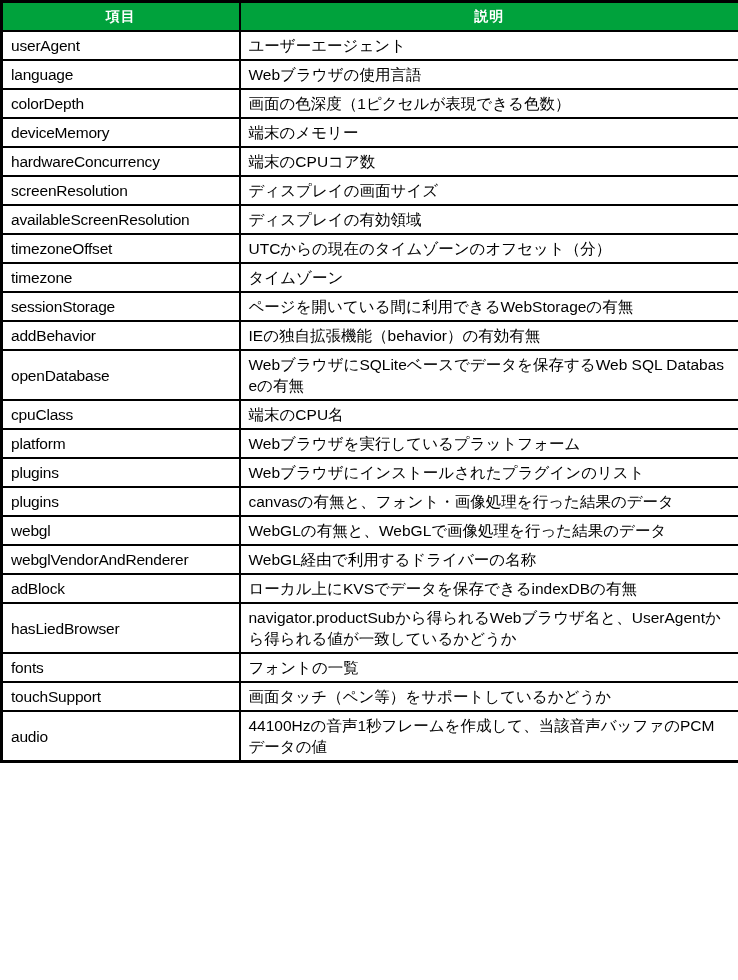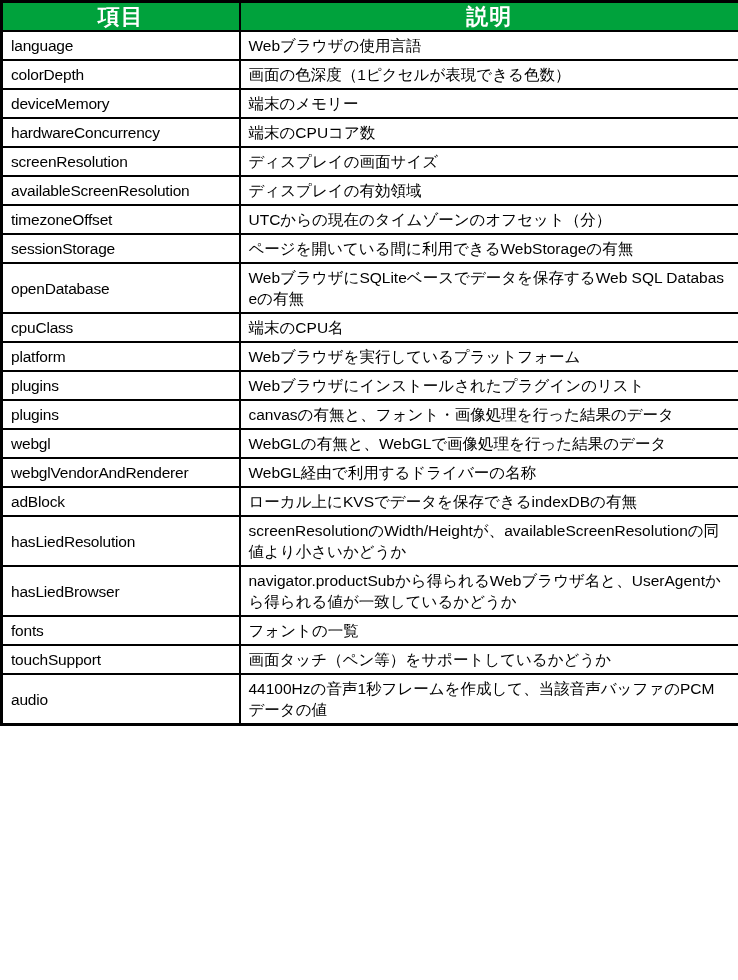--- a/index.html
+++ b/index.html
@@ -26,21 +26,21 @@
   col.c-item{width:238px;}
   col.c-desc{width:500px;}
   th,td{
     border:2px solid var(--border);
     vertical-align:middle;
     line-height:21px;
   }
   thead th{
     background:var(--header-bg);
     color:var(--header-text);
-    font-size:22px;
+    font-size:14px;
     font-weight:bold;
     text-align:center;
     padding:3px 6px;
     letter-spacing:1px;
   }
   td{
     font-size:15.5px;
     padding:3px 8px;
   }
   td.item-cell{
@@ -63,20 +63,24 @@
     <col class="c-desc">
   </colgroup>
   <thead>
     <tr>
       <th>項目</th>
       <th>説明</th>
     </tr>
   </thead>
   <tbody id="rows">
       <tr>
+        <td class="item-cell">userAgent</td>
+        <td class="desc-cell">ユーザーエージェント</td>
+      </tr>
+      <tr>
         <td class="item-cell">language</td>
         <td class="desc-cell">Webブラウザの使用言語</td>
       </tr>
       <tr>
         <td class="item-cell">colorDepth</td>
         <td class="desc-cell">画面の色深度（1ピクセルが表現できる色数）</td>
       </tr>
       <tr>
         <td class="item-cell">deviceMemory</td>
         <td class="desc-cell">端末のメモリー</td>
@@ -91,22 +95,30 @@
       </tr>
       <tr>
         <td class="item-cell">availableScreenResolution</td>
         <td class="desc-cell">ディスプレイの有効領域</td>
       </tr>
       <tr>
         <td class="item-cell">timezoneOffset</td>
         <td class="desc-cell">UTCからの現在のタイムゾーンのオフセット（分）</td>
       </tr>
       <tr>
+        <td class="item-cell">timezone</td>
+        <td class="desc-cell">タイムゾーン</td>
+      </tr>
+      <tr>
         <td class="item-cell">sessionStorage</td>
         <td class="desc-cell">ページを開いている間に利用できるWebStorageの有無</td>
+      </tr>
+      <tr>
+        <td class="item-cell">addBehavior</td>
+        <td class="desc-cell">IEの独自拡張機能（behavior）の有効有無</td>
       </tr>
       <tr>
         <td class="item-cell">openDatabase</td>
         <td class="desc-cell">WebブラウザにSQLiteベースでデータを保存するWeb SQL Databaseの有無</td>
       </tr>
       <tr>
         <td class="item-cell">cpuClass</td>
         <td class="desc-cell">端末のCPU名</td>
       </tr>
       <tr>
@@ -127,24 +139,20 @@
       </tr>
       <tr>
         <td class="item-cell">webglVendorAndRenderer</td>
         <td class="desc-cell">WebGL経由で利用するドライバーの名称</td>
       </tr>
       <tr>
         <td class="item-cell">adBlock</td>
         <td class="desc-cell">ローカル上にKVSでデータを保存できるindexDBの有無</td>
       </tr>
       <tr>
-        <td class="item-cell">hasLiedResolution</td>
-        <td class="desc-cell">screenResolutionのWidth/Heightが、availableScreenResolutionの同値より小さいかどうか</td>
-      </tr>
-      <tr>
         <td class="item-cell">hasLiedBrowser</td>
         <td class="desc-cell">navigator.productSubから得られるWebブラウザ名と、UserAgentから得られる値が一致しているかどうか</td>
       </tr>
       <tr>
         <td class="item-cell">fonts</td>
         <td class="desc-cell">フォントの一覧</td>
       </tr>
       <tr>
         <td class="item-cell">touchSupport</td>
         <td class="desc-cell">画面タッチ（ペン等）をサポートしているかどうか</td>

